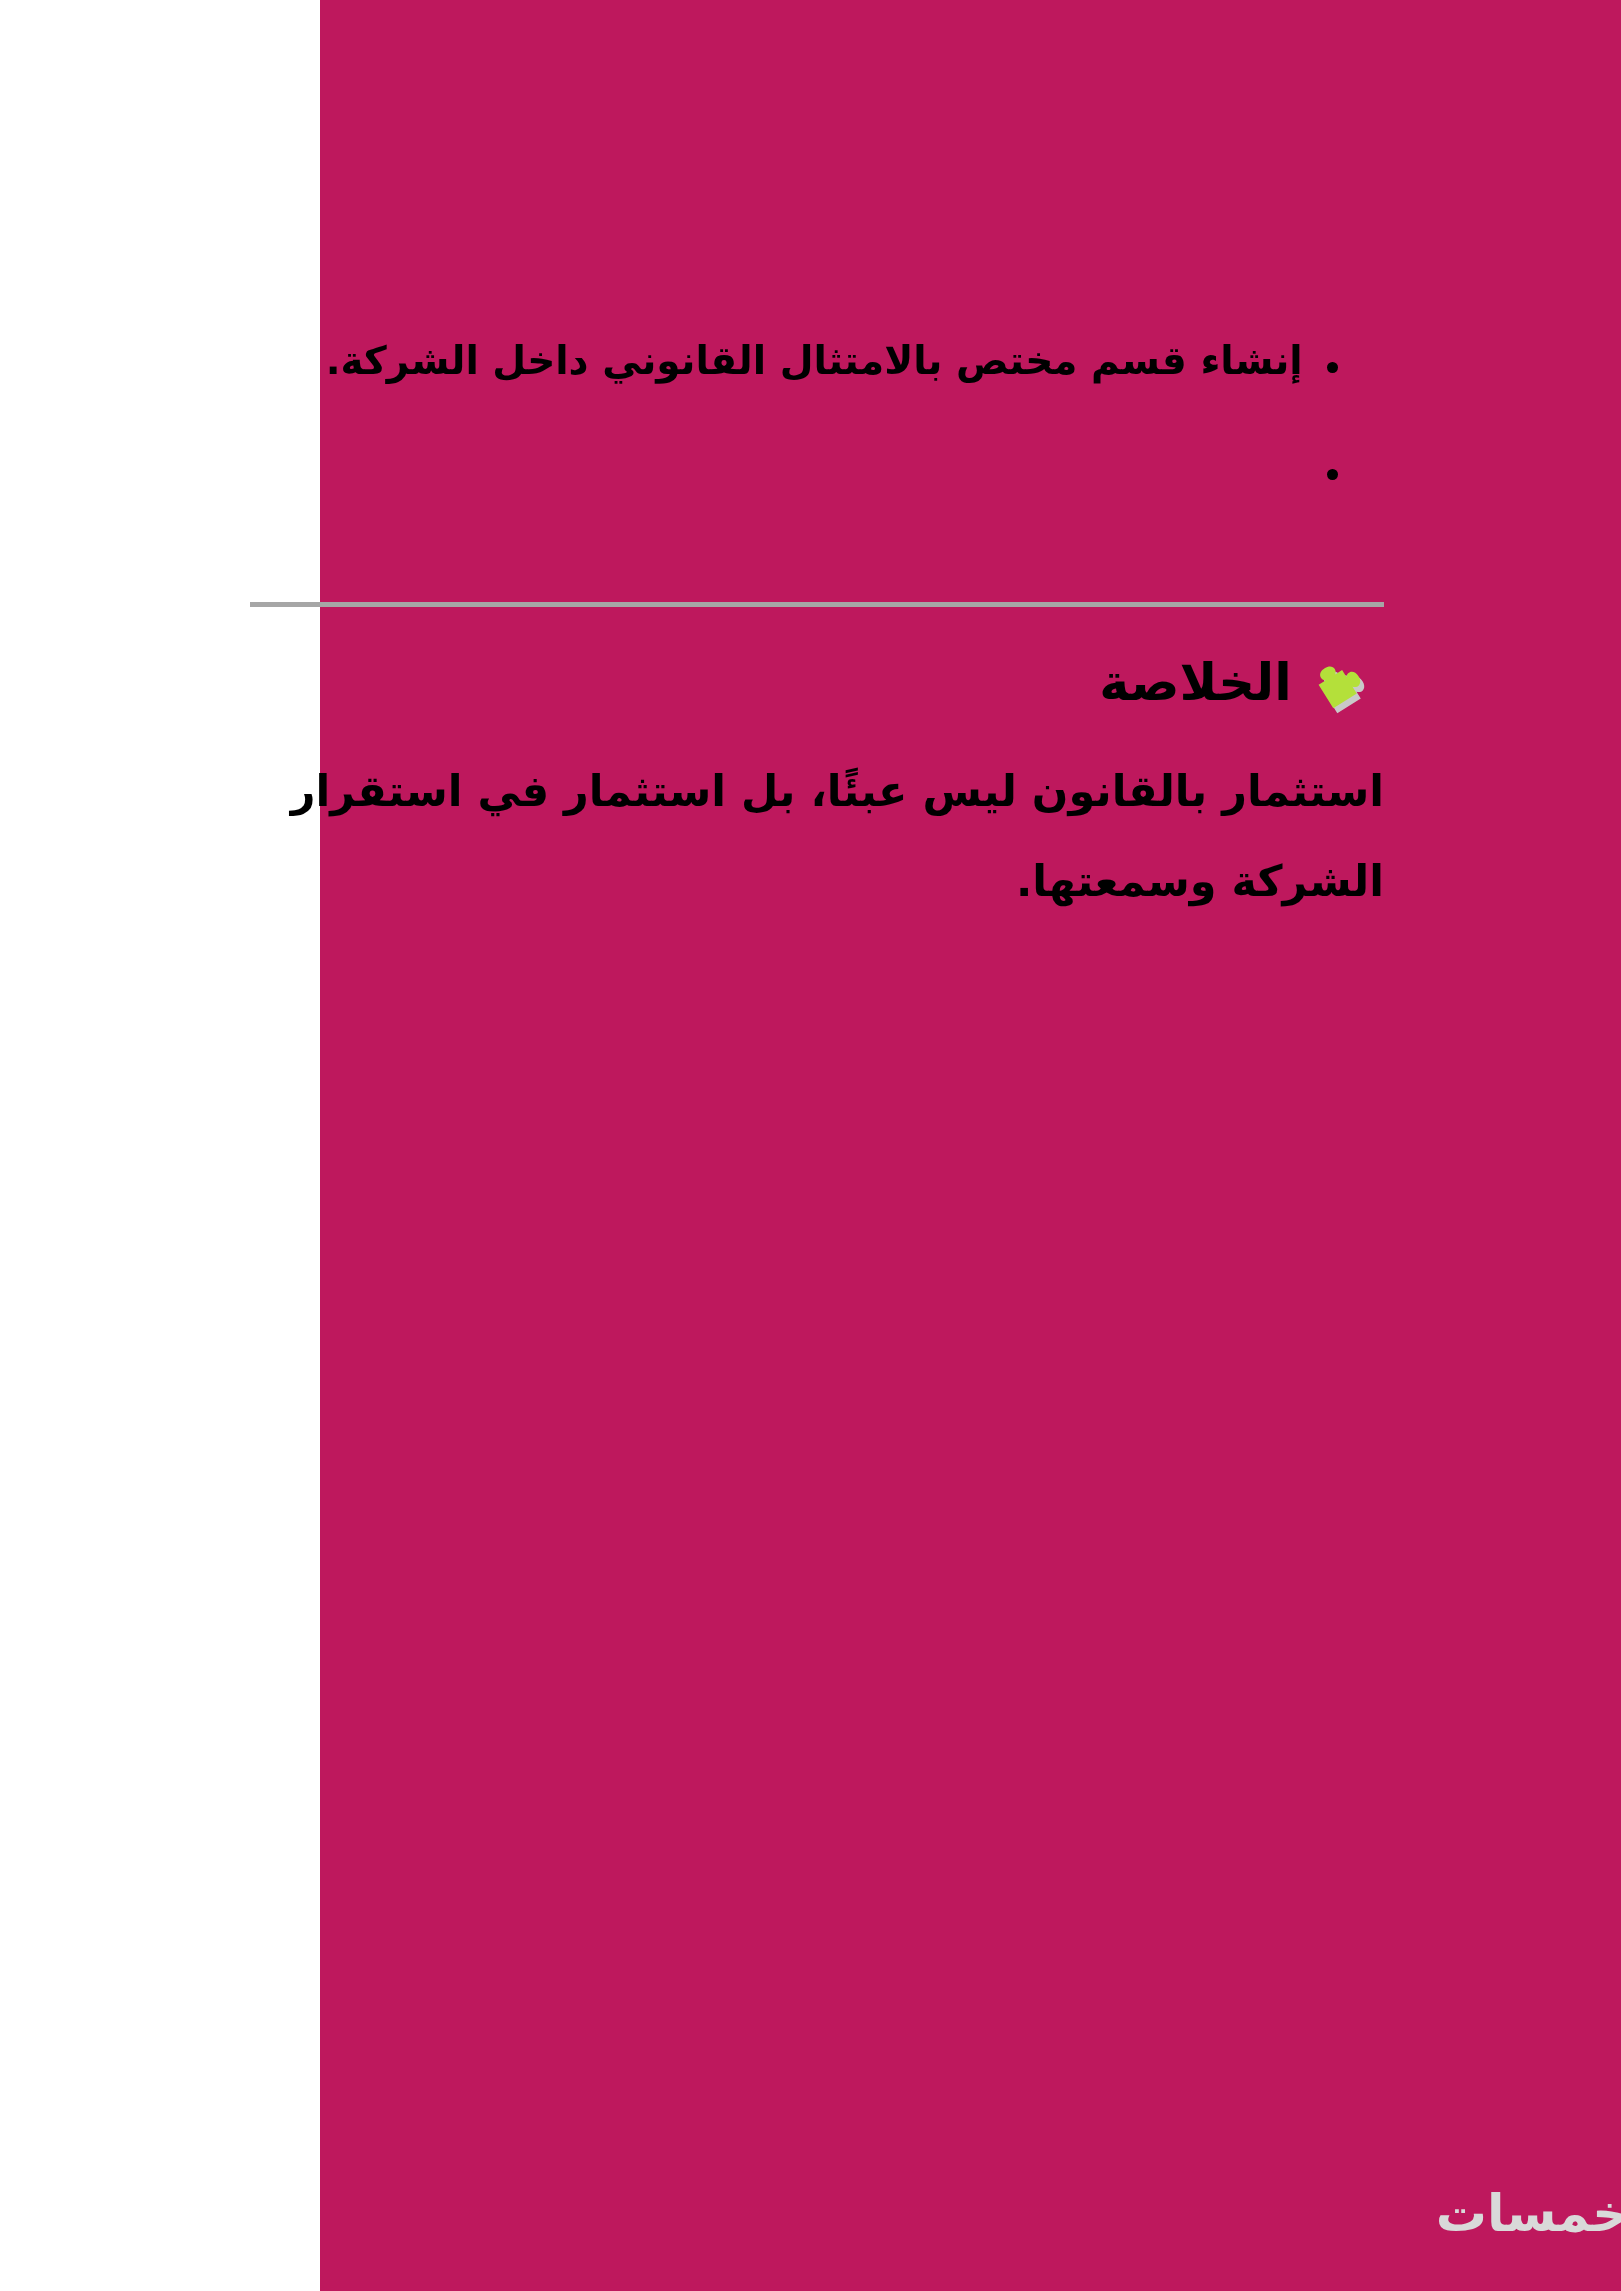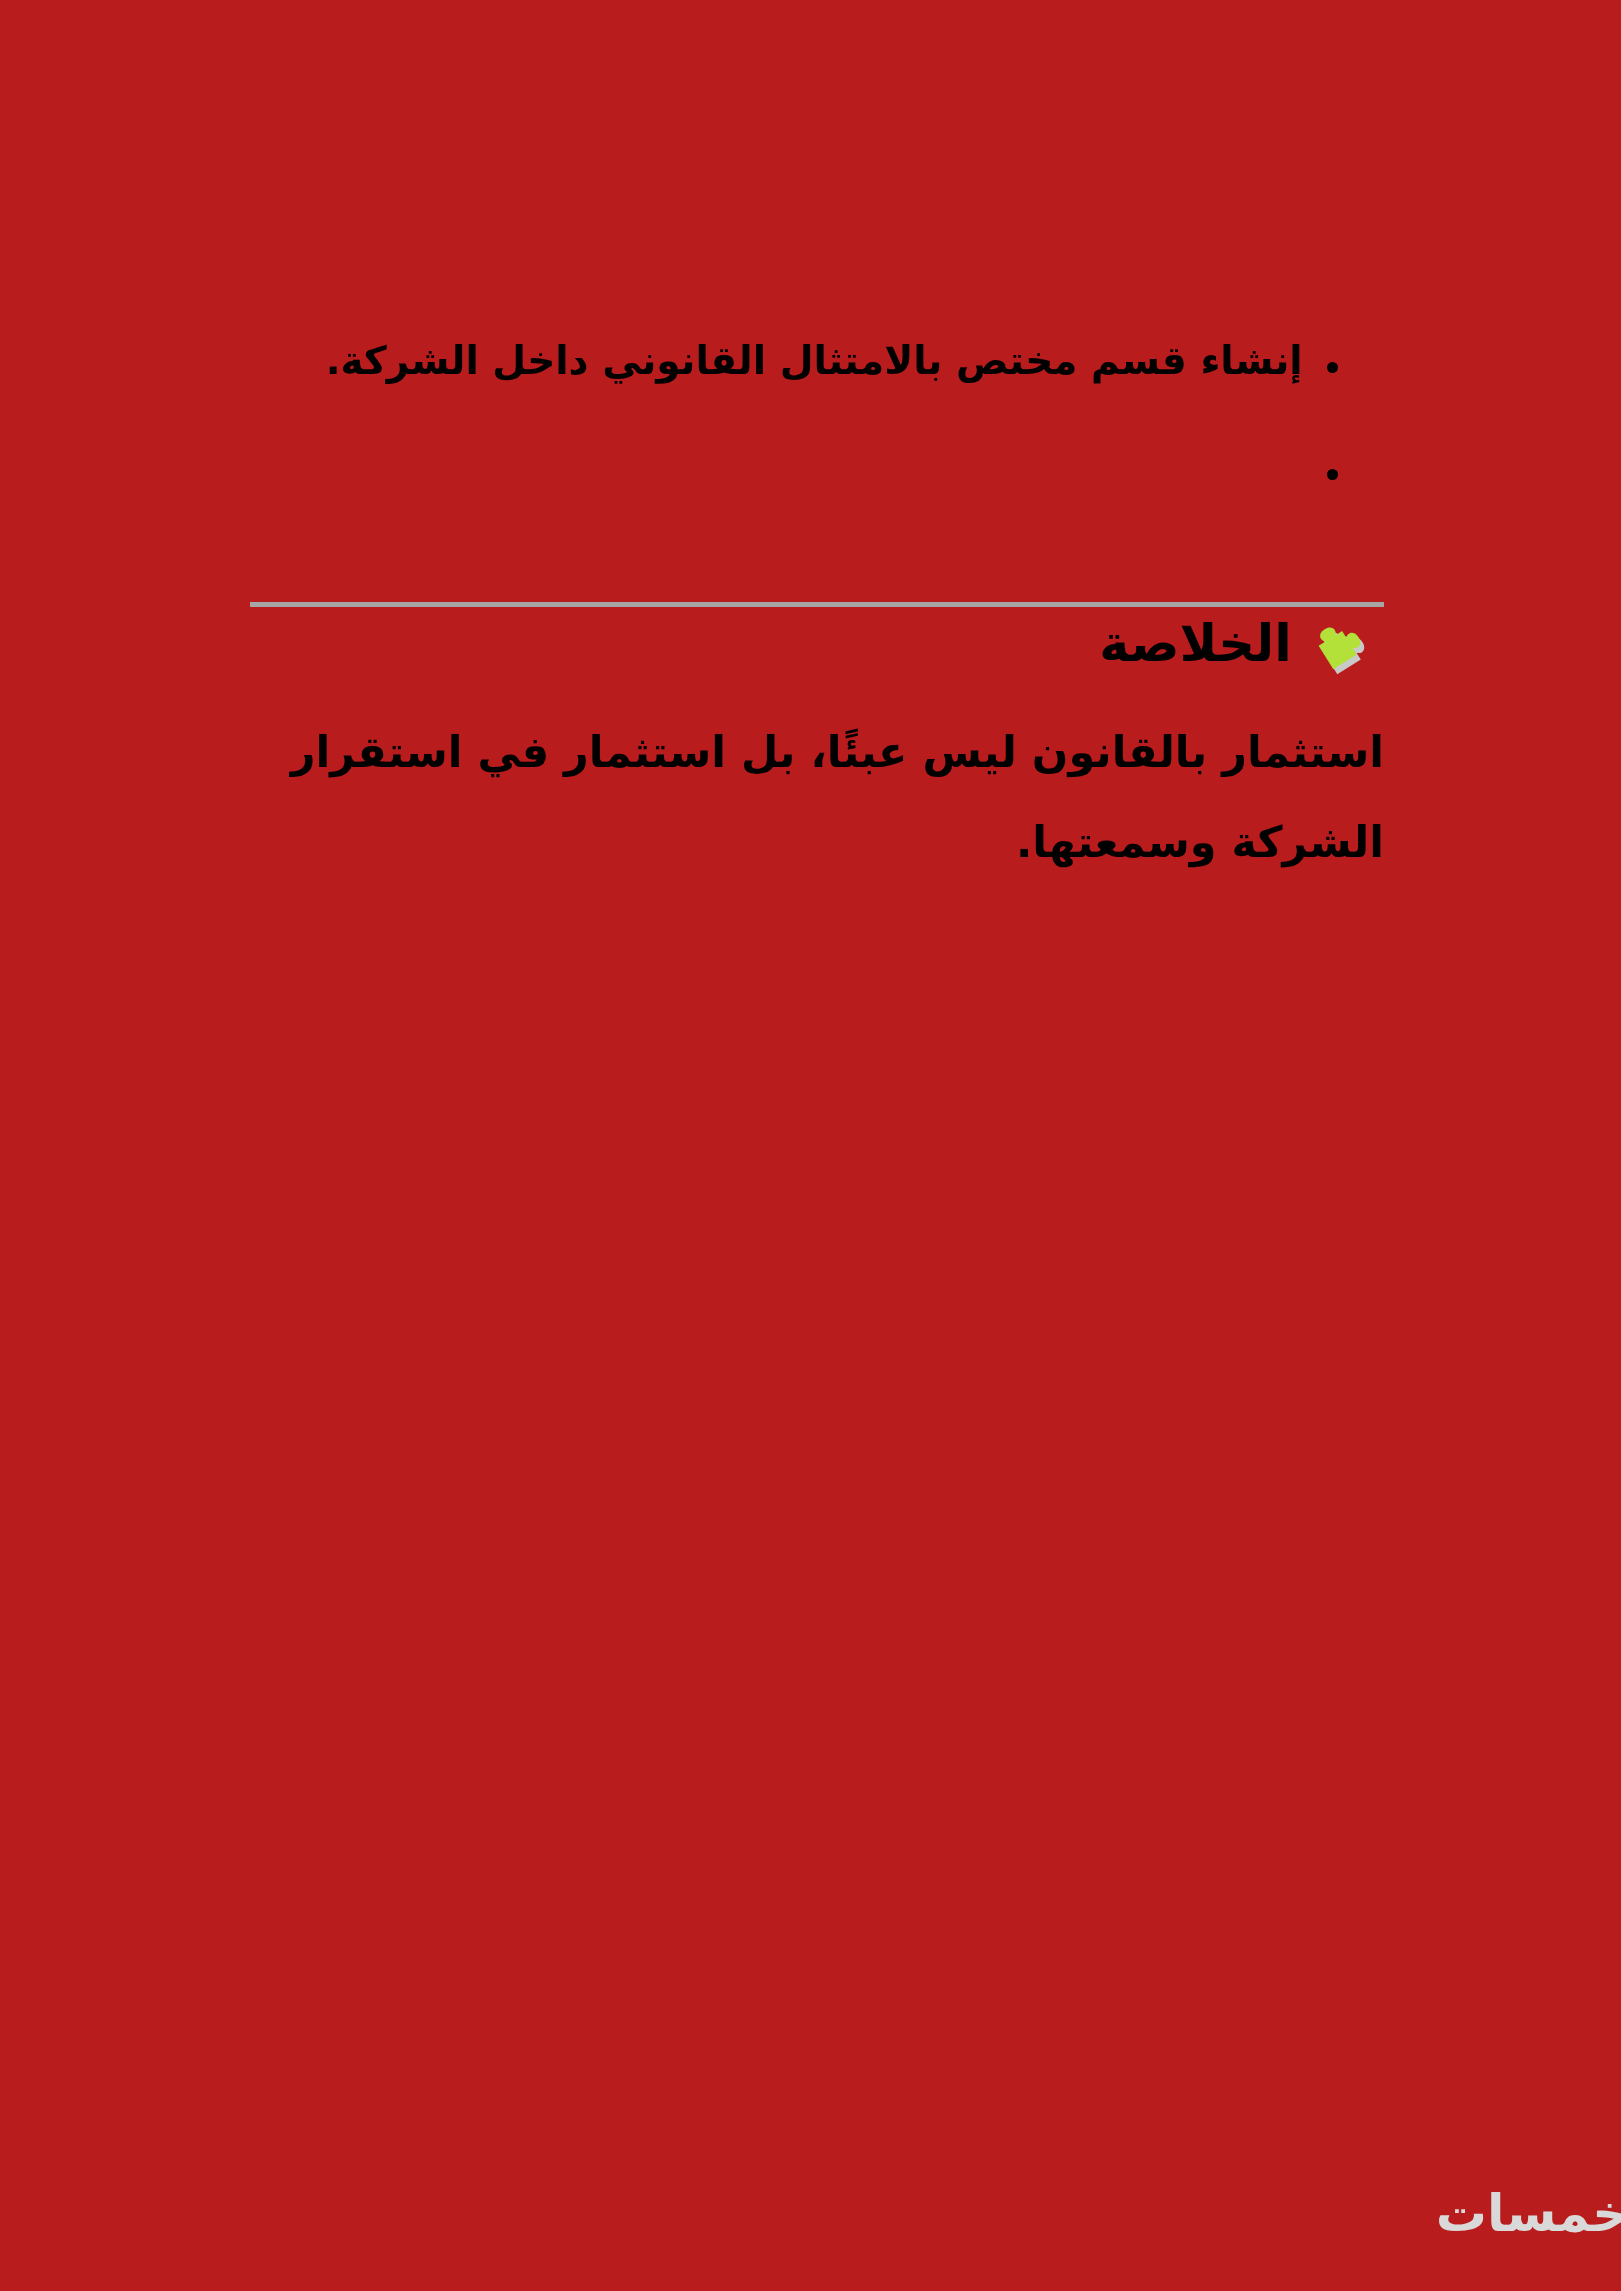--- a/index.html
+++ b/index.html
@@ -7,23 +7,23 @@
   html, body {
     width: 1621px;
     height: 2292px;
     background: #ffffff;
     font-family: "DejaVu Sans", sans-serif;
     overflow: hidden;
   }
 
   .page {
     position: relative;
-    width: 1621px;
+    width: 1301px;
     height: 2292px;
-    background: #b91c1c;
+    background: #be185d;
     direction: rtl;
   }
 
   .content {
     position: absolute;
     top: 0;
     right: 237px;
     width: 1134px;
     direction: rtl;
   }
@@ -59,20 +59,21 @@
   
   .divider {
     margin-top: 96px;
     height: 4.9px;
     width: 100%;
     background: #a6a6a6;
   }
 
   
   .summary-heading {
+    margin-top: 39px;
     display: flex;
     align-items: center;
     padding-right: 15.7px;
     height: 73px;
   }
   .puzzle-icon {
     flex: none;
     width: 63px;
     height: 71px;
     margin-left: 13.7px;

